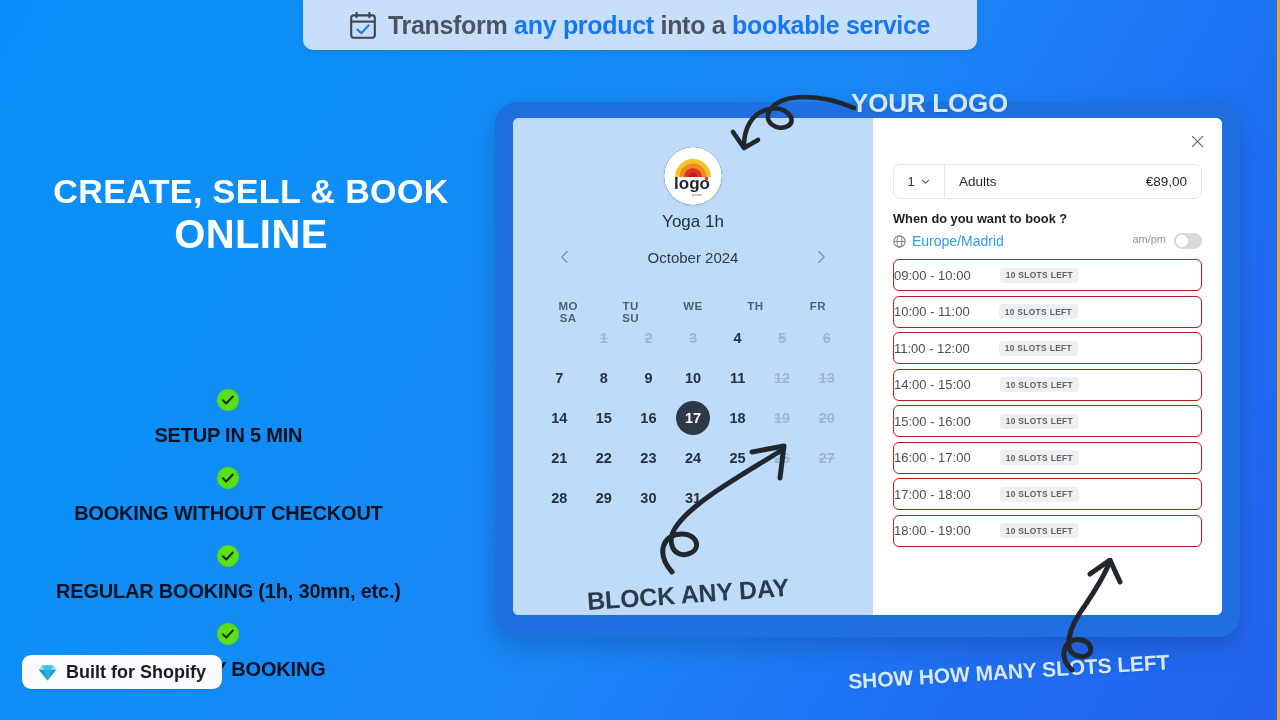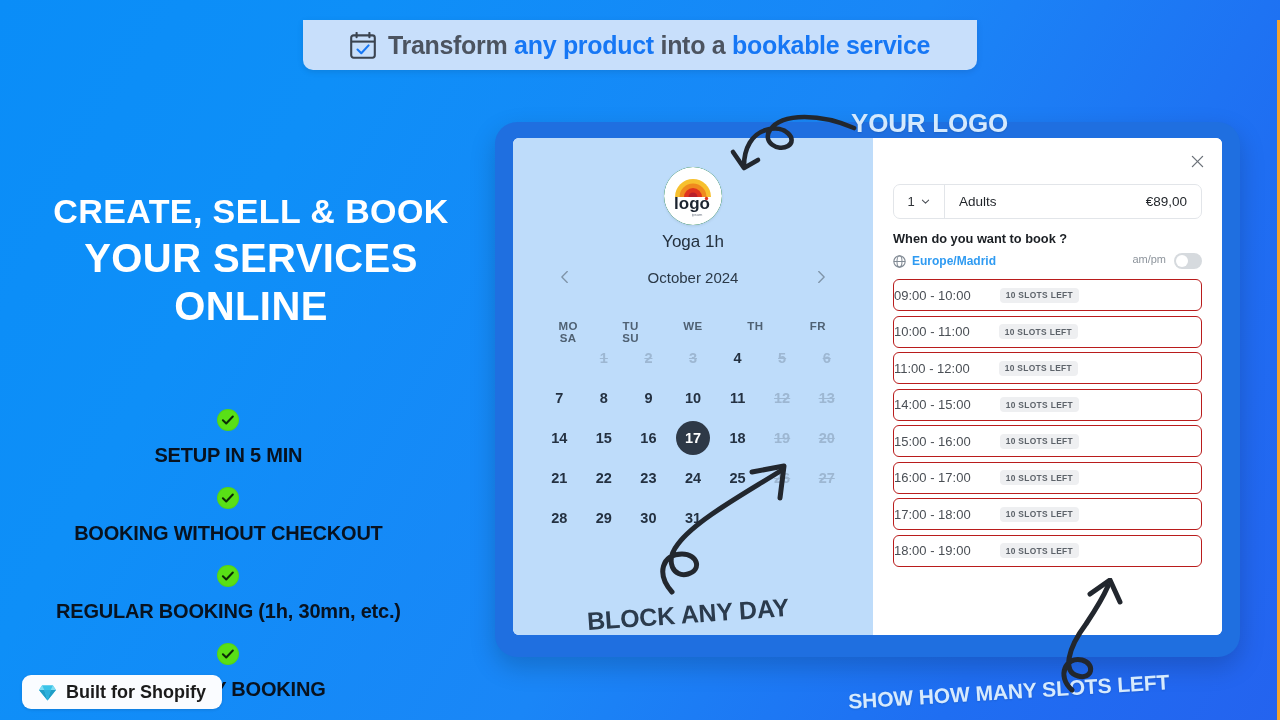--- a/index.html
+++ b/index.html
@@ -1,21 +1,21 @@
 <!DOCTYPE html>
 <html><head>
 <meta charset="utf-8">
 <style>
   html,body{margin:0;padding:0;}
   body{
     width:1280px;height:720px;overflow:hidden;position:relative;
     font-family:"Liberation Sans", sans-serif;
     background:linear-gradient(120deg,#0a8df8 0%, #0e8ff8 22%, #1a86f7 55%, #1f6ef2 80%, #2463ef 100%);
   }
-  .stage{position:absolute;inset:0;margin-top:20px;}
+  .stage{position:absolute;inset:0;}
 
   
   .banner{
     position:absolute;left:303px;top:0px;width:674px;height:50px;
     background:#c8dffb;border-radius:0 0 10px 10px;
     display:flex;align-items:center;justify-content:center;gap:12px;
     box-shadow:0 2px 6px rgba(0,0,0,.10);
   }
   .banner-text{
     font-size:25px;font-weight:700;color:#4c5460;letter-spacing:-.3px;white-space:nowrap;
@@ -118,21 +118,21 @@
     gap:5px;font-size:13px;color:#2f3338;cursor:pointer;
   }
   .qty-select .chev{color:#4a4f56;display:flex;}
   .qty-select .chev svg{display:block}
   .qty-name{flex:1;display:flex;align-items:center;padding-left:14px;font-size:13.5px;color:#1f2328;}
   .qty-price{display:flex;align-items:center;padding-right:14px;font-size:13.5px;color:#1f2328;}
   .when-q{position:absolute;left:20px;top:93px;font-size:12.8px;font-weight:700;color:#1b1f24;}
   .tz-row{position:absolute;left:20px;right:20px;top:114px;height:18px;display:flex;align-items:center;}
   .globe{width:13px;height:13px;margin-right:6px;flex:0 0 auto;color:#818a94;}
   .globe svg{display:block}
-  .tz-name{font-size:12px;color:#2f9bf2;font-weight:700;cursor:pointer;}
+  .tz-name{font-size:14px;color:#2f9bf2;font-weight:400;cursor:pointer;}
   .ampm-wrap{margin-left:auto;display:flex;align-items:flex-start;gap:8px;}
   .ampm-label{font-size:11px;color:#8d949c;}
   .toggle{
     width:28px;height:16px;border-radius:9px;background:#d6dade;position:relative;cursor:pointer;flex:0 0 auto;
   }
   .toggle .knob{position:absolute;left:2px;top:2px;width:12px;height:12px;border-radius:50%;background:#fff;}
   .slots{position:absolute;left:20px;right:20px;top:141px;bottom:0;display:flex;flex-direction:column;gap:4.5px;}
   .slot{
     height:30px;border:1px solid #b91c1c;border-radius:6px;background:#fff;
     display:flex;align-items:center;gap:29px;cursor:pointer;flex:0 0 auto;
@@ -171,21 +171,20 @@
         <polyline points="7.5,17.5 11.3,21.2 18.6,13.4" fill="none" stroke="#1677f5" stroke-width="2.1" stroke-linecap="round" stroke-linejoin="round"></polyline>
       </svg>
     </span>
     <span class="banner-text">
       <span>Transform </span><span class="hl">any product</span><span> into a </span><span class="hl">bookable service</span>
     </span>
   </div>
 
   <div class="headline">
     <div class="l1">CREATE, SELL &amp; BOOK</div>
-    <div class="l2">YOUR SERVICES</div>
     <div class="l3">ONLINE</div>
   </div>
 
   <div class="features">
     <div class="feat">
       <span class="tick">
           <svg viewBox="0 0 22 22" width="14" height="14">
             <polyline points="3,11.5 8.2,16.4 18.6,5.6" fill="none" stroke="#0c2b06" stroke-width="3.2" stroke-linecap="round" stroke-linejoin="round"></polyline>
           </svg>
         </span>

